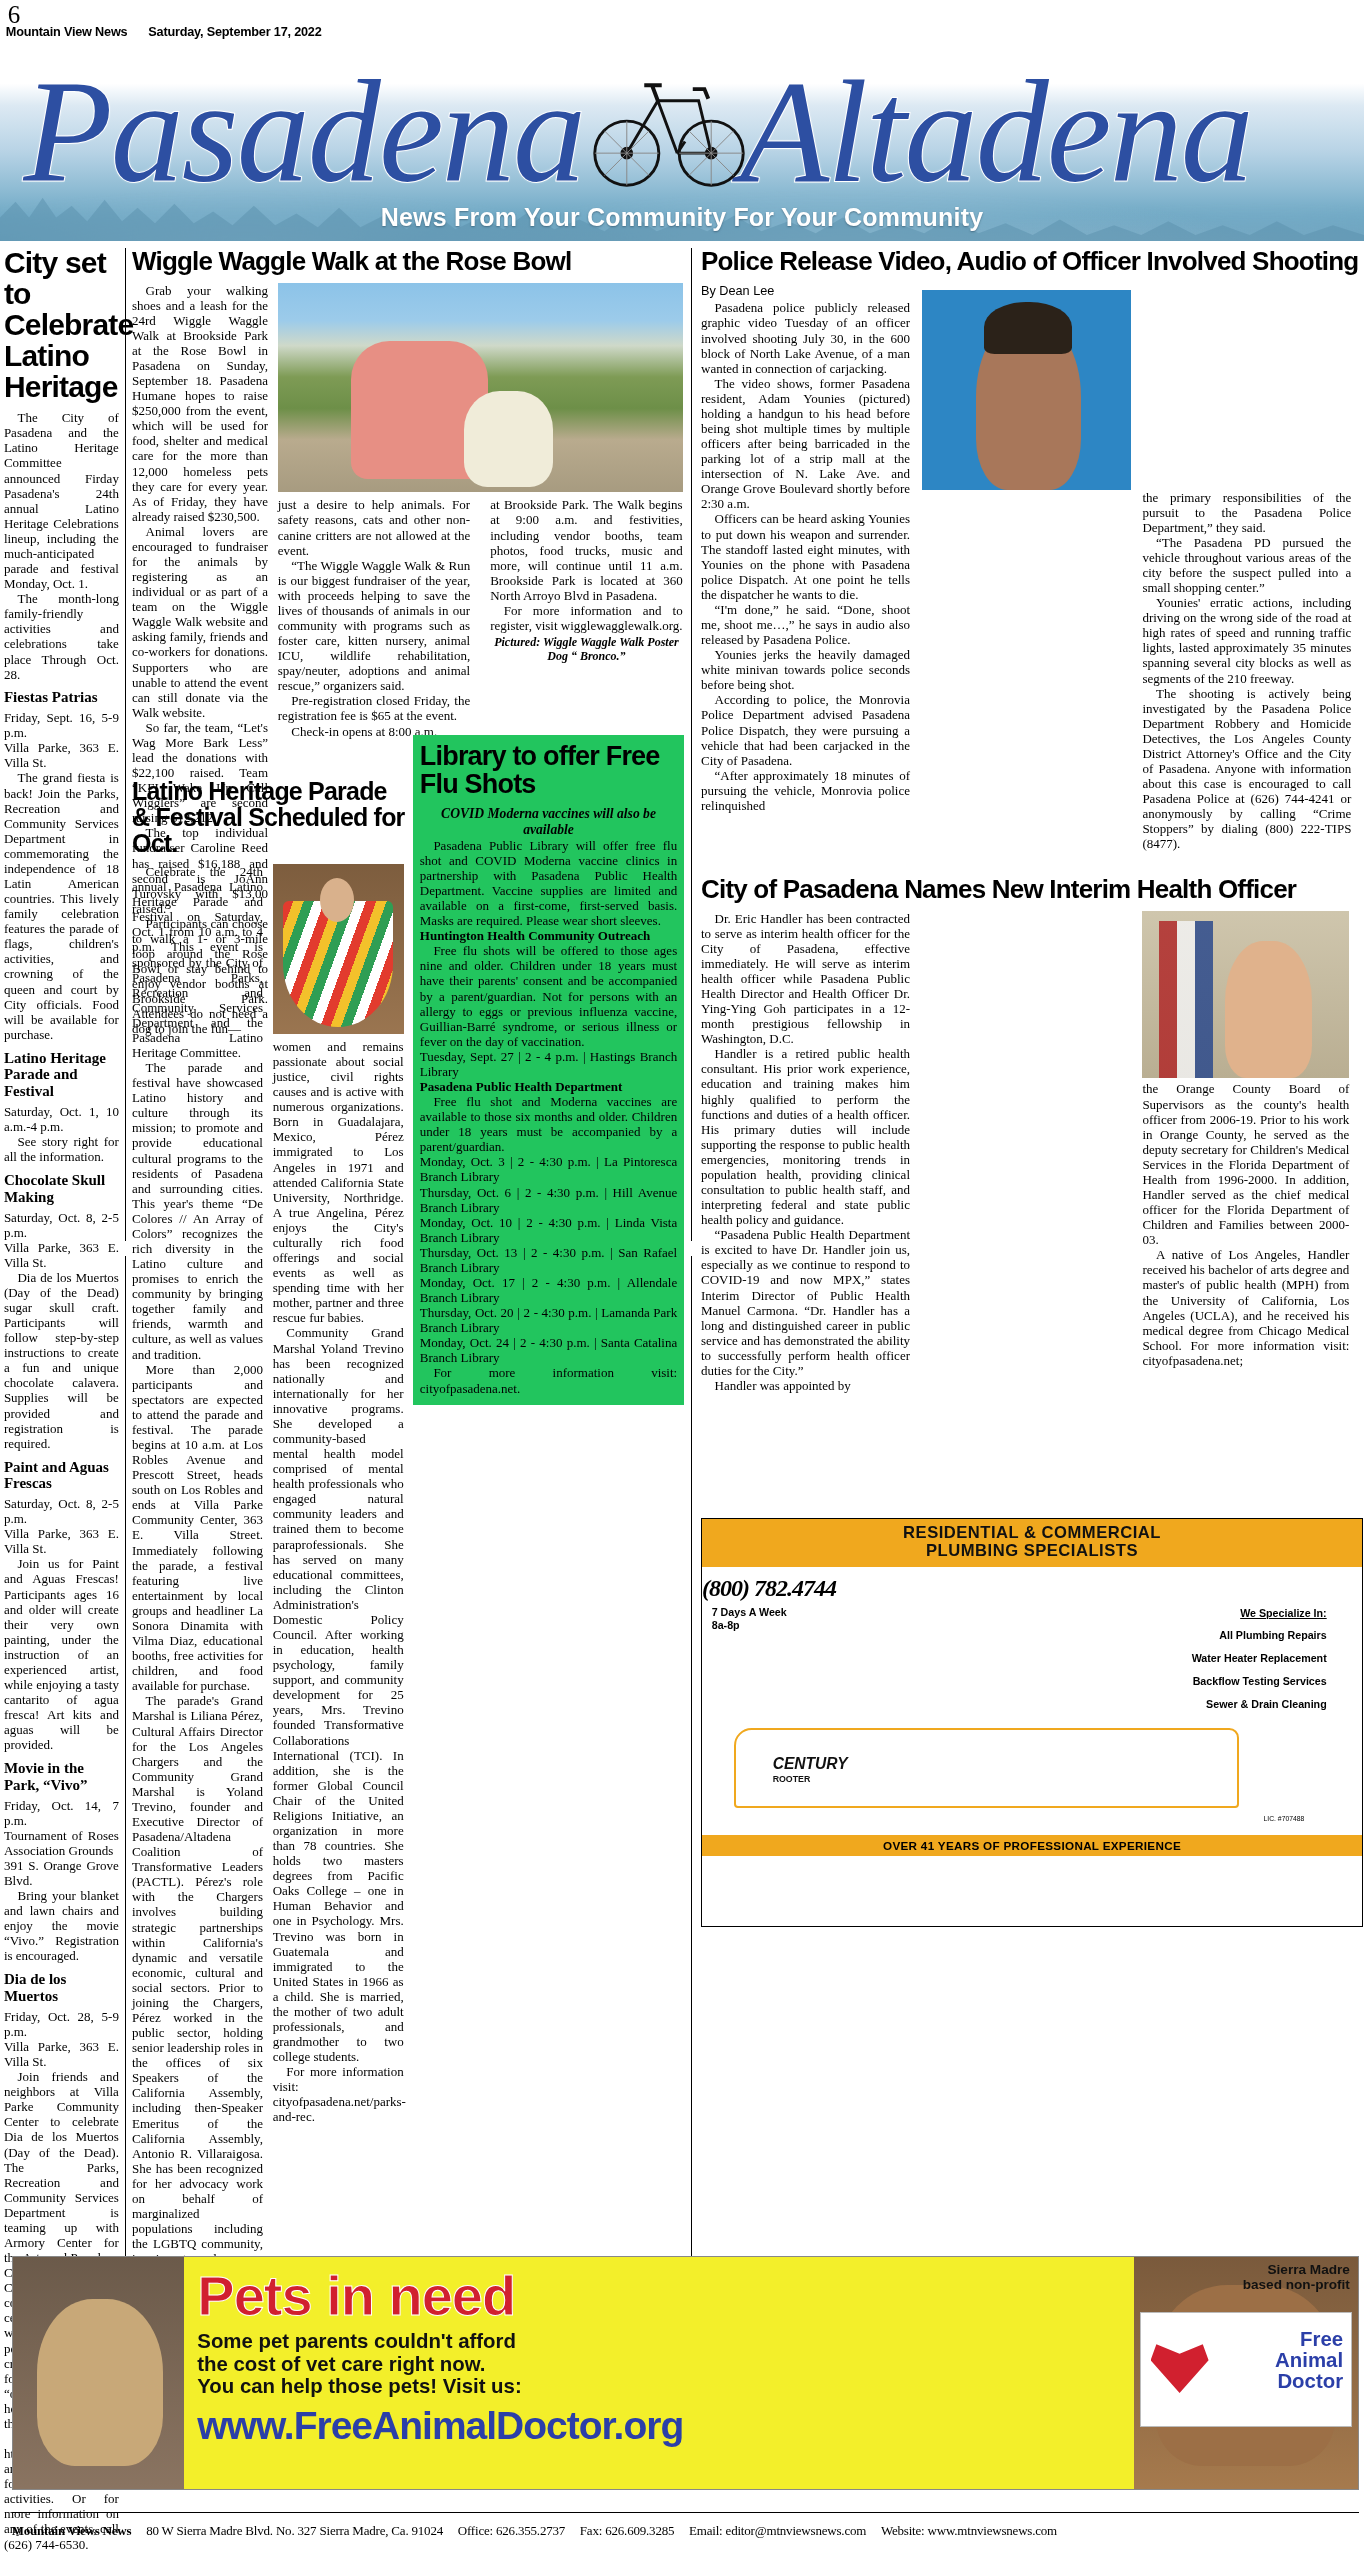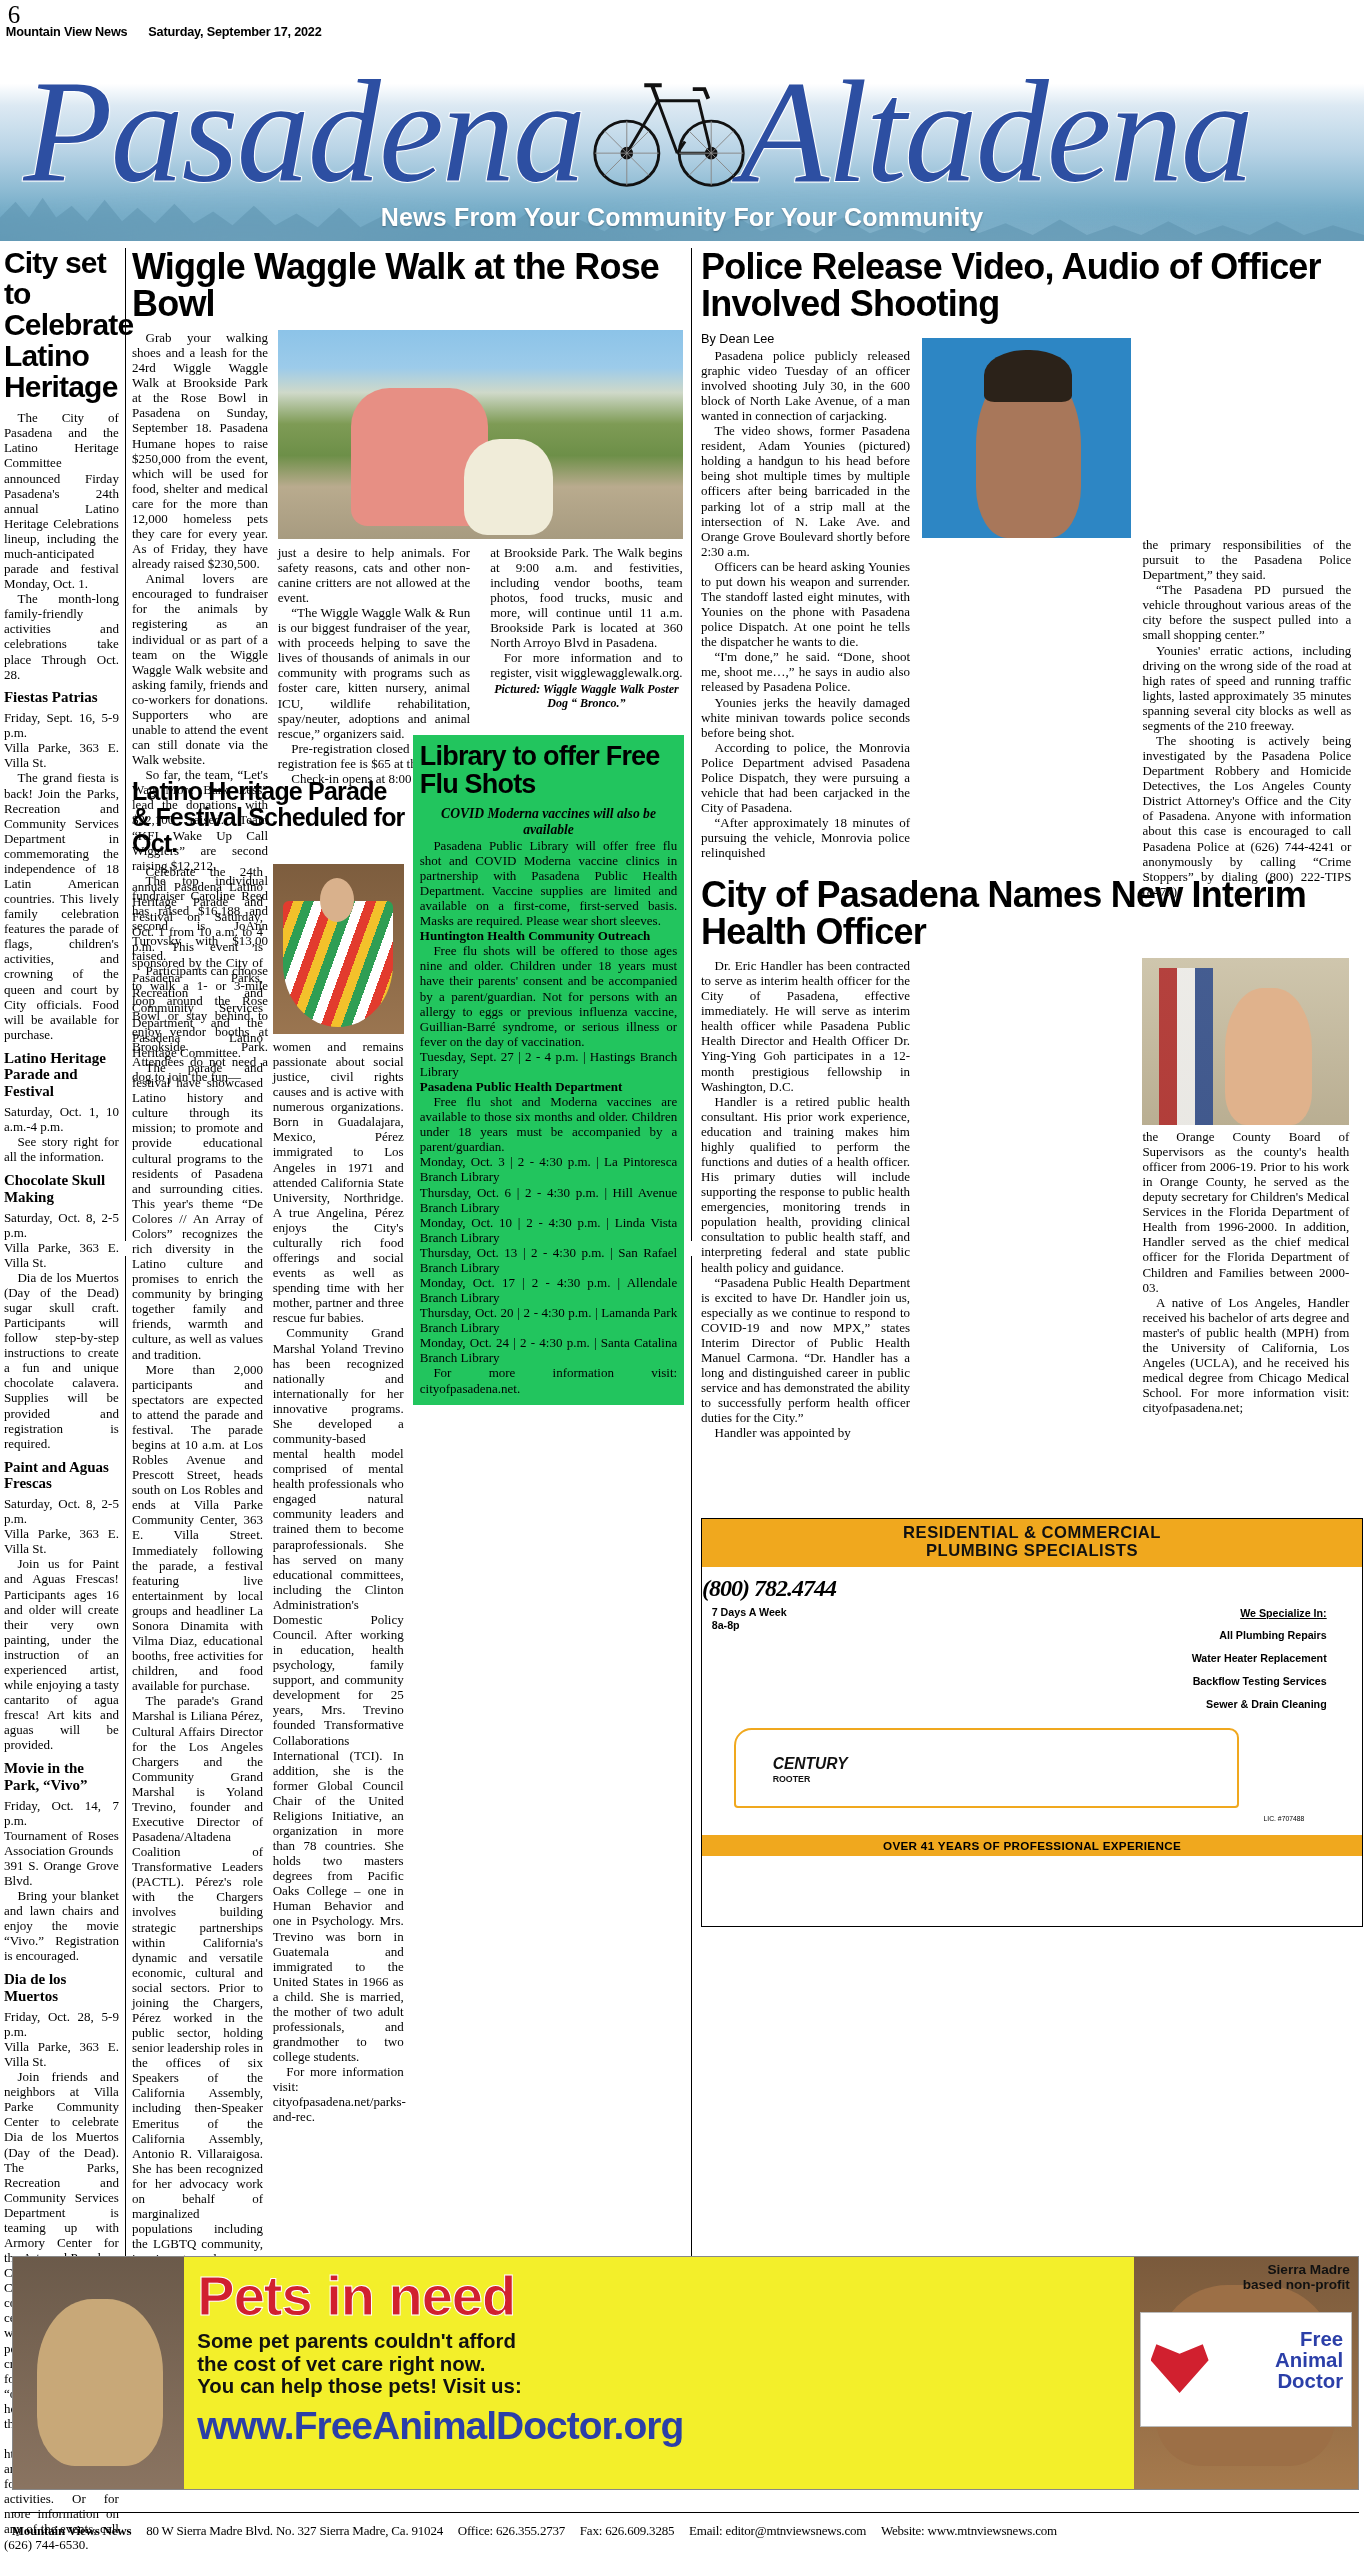--- a/index.html
+++ b/index.html
@@ -62,21 +62,21 @@
 
   .col { position:absolute; top:0; }
   .rule-v { position:absolute; top:0; width:1px; background:#000; }
 
   h1.head {
     font-family:"Liberation Sans", sans-serif;
     font-weight:bold;
     font-size:30px; line-height:1.03;
     margin:0 0 7.8px 0; letter-spacing:-0.8px;
   }
-  h1.head.big { font-size:36px; }
+  h1.head.big { font-size:26px; }
   h2.sub {
     font-family:"Liberation Serif", serif;
     font-weight:bold; font-size:15px; line-height:1.12;
     margin:7.8px 0 3.9px 0;
   }
   .byline { font-family:"Liberation Sans",sans-serif; font-size:12.7px; margin:1.9px 0 1.9px 0; }
   p.body {
     font-family:"Liberation Serif", serif;
     font-size:13px; line-height:1.16;
     margin:0; text-align:justify; text-indent:13.6px;

